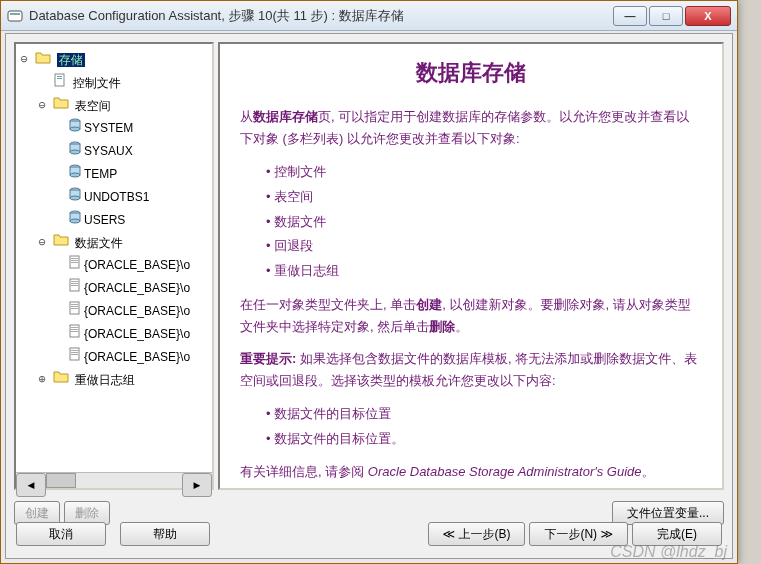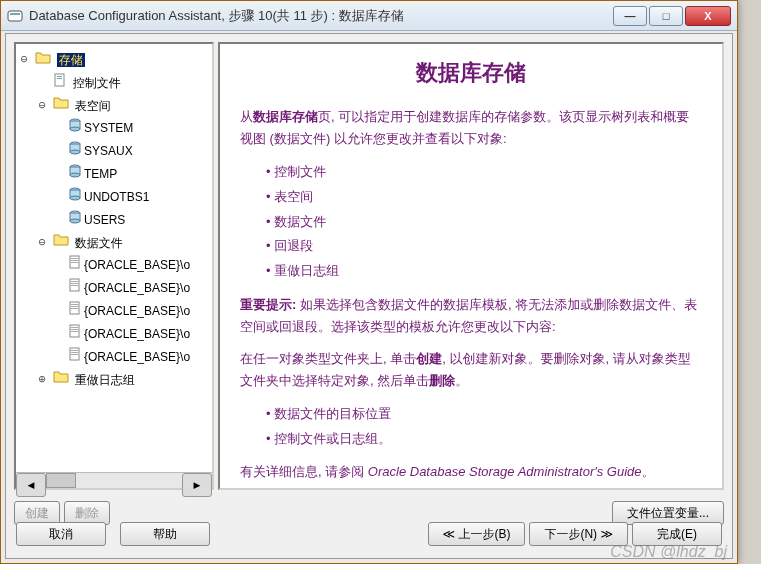--- a/index.html
+++ b/index.html
@@ -13,21 +13,21 @@
   .winbtn.close { background: linear-gradient(#f08080,#c83030); border-color:#8a2a2a; color:#fff; width:46px;}
   .client { position:absolute; top:32px; left:4px; right:4px; bottom:4px; background:#f0f0f0; border:1px solid #999; padding:8px; }
   .main-row { display:flex; height: calc(100% - 60px); gap:4px; }
   .tree-pane { width:200px; border:2px inset #d4d0c8; background:#fff; display:flex; flex-direction:column;}
   .tree-scroll { flex:1; overflow:hidden; padding:4px 2px; font-size:12px; line-height:22px;}
   .tree ul { list-style:none; padding-left: 0; }
   .tree li { white-space:nowrap; position:relative; }
   .tree .twisty { display:inline-block;width:12px;text-align:center;color:#555;font-family:monospace;}
   .tree .icon { display:inline-block;vertical-align:middle;margin:0 2px;}
   .tree .label { vertical-align:middle; }
-  .tree .selected { background:#0a246a;color:#fde047;padding:0 2px;}
+  .tree .selected { background:#0a246a;color:#86efac;padding:0 2px;}
   .tree .children { padding-left: 18px; }
   .hscroll { height:16px;border-top:1px solid #bbb;background:#e8e8e8;display:flex;}
   .hscroll .btn{width:16px;border:1px solid #999;background:#ddd;display:flex;align-items:center;justify-content:center;font-size:9px;}
   .hscroll .thumb{width:30px;border:1px solid #999;background:#ccc;}
   .hscroll .track{flex:1;}
   .content-pane { flex:1; border:2px inset #d4d0c8; background:#fff; padding:14px 20px; overflow:auto; font-size:13px; color:#701a75;}
   .content-pane h1 { text-align:center; font-size:22px; font-weight:bold; margin-bottom:18px; font-family: SimSun, serif;}
   .content-pane p { margin: 10px 0; line-height:1.7;}
   .content-pane ul.bullets { list-style:none; padding-left: 26px; margin:8px 0;}
   .content-pane ul.bullets li::before { content:"• "; }
@@ -177,38 +177,38 @@
           <div class="btn">◀</div>
           <div class="thumb"></div>
           <div class="track"></div>
           <div class="btn">▶</div>
         </div>
       </div>
 
       <div class="content-pane">
         <h1>数据库存储</h1>
         <p>
-          <span>从</span><span class="bold">数据库存储</span><span>页, 可以指定用于创建数据库的存储参数。该页显示树列表和概要视图 (数据文件) 以允许您更改并查看以下对象:</span>
+          <span>从</span><span class="bold">数据库存储</span><span>页, 可以指定用于创建数据库的存储参数。以允许您更改并查看以下对象 (多栏列表) 以允许您更改并查看以下对象:</span>
         </p>
         <ul class="bullets" id="list1">
             <li>控制文件</li>
             <li>表空间</li>
             <li>数据文件</li>
             <li>回退段</li>
             <li>重做日志组</li>
           </ul>
         <p>
+          <span>在任一对象类型文件夹上, 单击</span><span class="bold">创建</span><span>, 以创建新对象。要删除对象, 请从对象类型文件夹中选择特定对象, 然后单击</span><span class="bold">删除</span><span>。</span>
+        </p>
+        <p>
           <span class="bold">重要提示:</span><span> 如果选择包含数据文件的数据库模板, 将无法添加或删除数据文件、表空间或回退段。选择该类型的模板允许您更改以下内容:</span>
-        </p>
-        <p>
-          <span>在任一对象类型文件夹上, 单击</span><span class="bold">创建</span><span>, 以创建新对象。要删除对象, 请从对象类型文件夹中选择特定对象, 然后单击</span><span class="bold">删除</span><span>。</span>
         </p>
         <ul class="bullets" id="list2">
             <li>数据文件的目标位置</li>
-            <li>控制文件或日志组。</li>
+            <li>数据文件的目标位置。</li>
           </ul>
         <p>
           <span>有关详细信息, 请参阅 </span><em>Oracle Database Storage Administrator's Guide</em><span>。</span>
         </p>
       </div>
     </div>
 
     <div class="mid-lower">
       <div class="under-tree">
         <button class="btn small disabled">创建</button>

